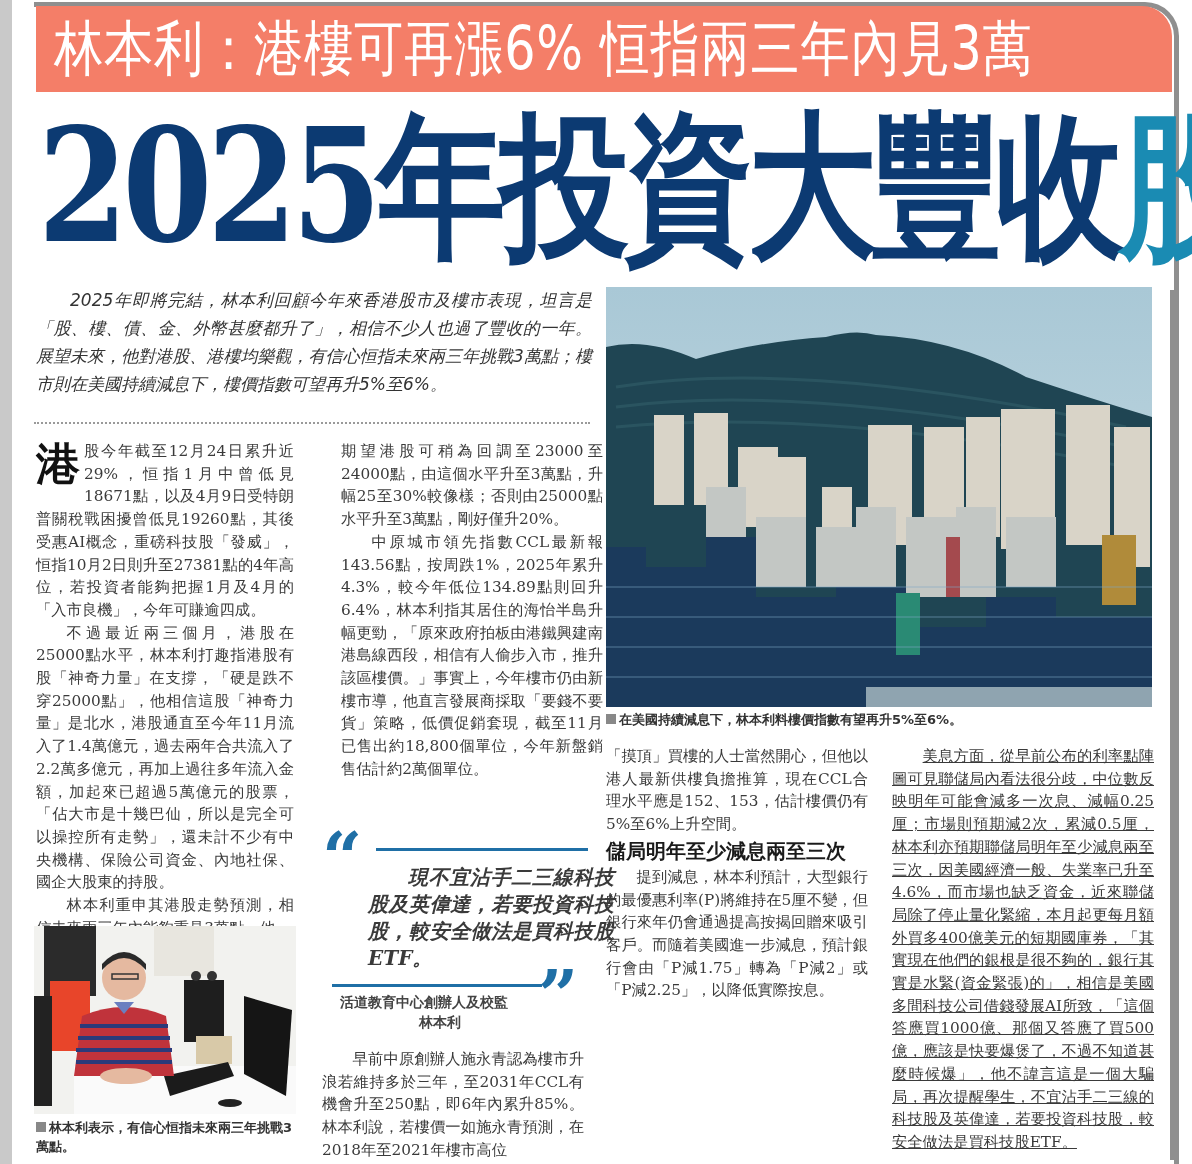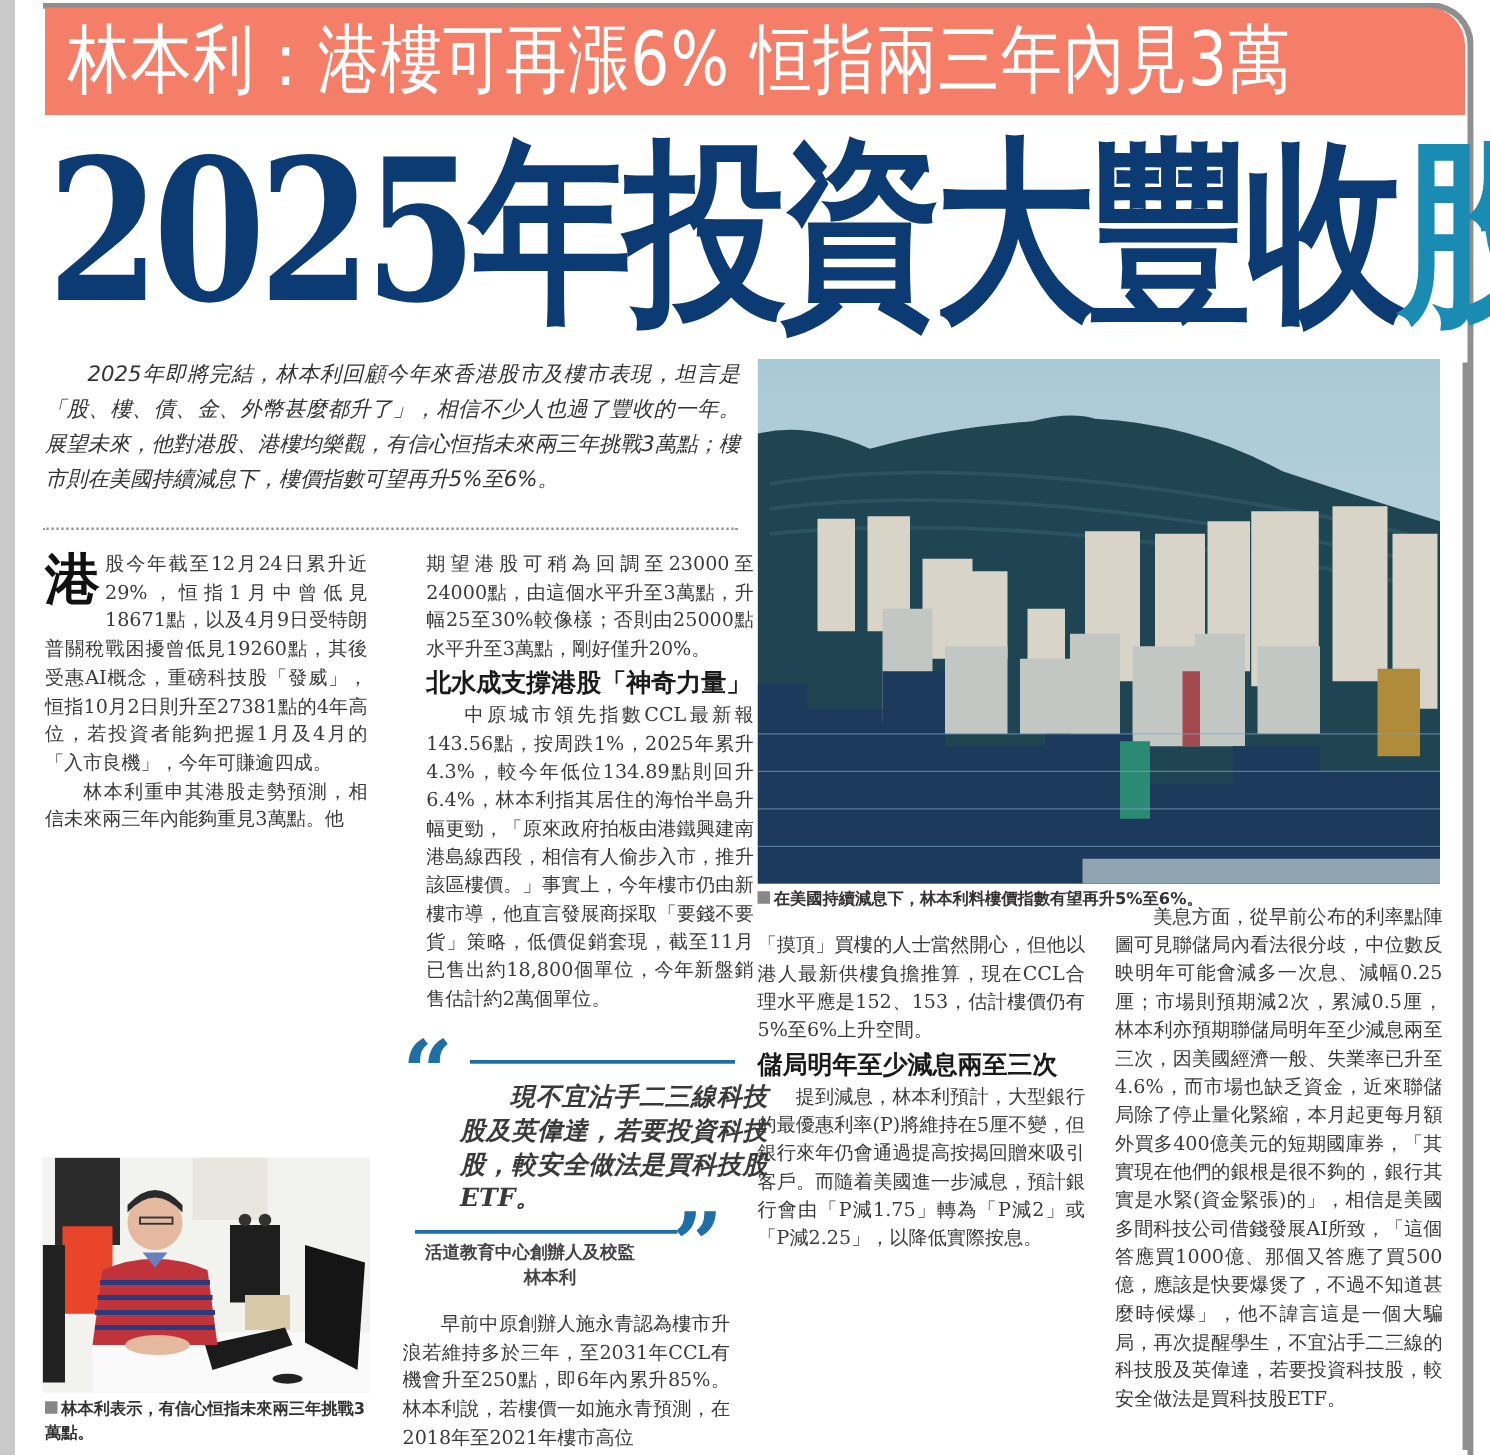--- a/index.html
+++ b/index.html
@@ -57,20 +57,21 @@
   <div class="kicker-text">林本利：港樓可再漲6%  恒指兩三年內見3萬</div>
 </div>
 
 <div class="headline"><span class="hl-a">2025年投資大豐收</span><span class="hl-b">股樓金債全線升</span></div>
 
 <div class="lead">2025年即將完結，林本利回顧今年來香港股市及樓市表現，坦言是「股、樓、債、金、外幣甚麼都升了」，相信不少人也過了豐收的一年。展望未來，他對港股、港樓均樂觀，有信心恒指未來兩三年挑戰3萬點；樓市則在美國持續減息下，樓價指數可望再升5%至6%。</div>
 <div class="dots"></div>
 
 <div class="col" style="left:36px; top:440px; width:258px;">
   <p class="noind"><span class="dropcap">港</span><span>股今年截至12月24日累升近29%，恒指1月中曾低見18671點，以及4月9日受特朗普關稅戰困擾曾低見19260點，其後受惠AI概念，重磅科技股「發威」，恒指10月2日則升至27381點的4年高位，若投資者能夠把握1月及4月的「入市良機」，今年可賺逾四成。</span></p>
+  <p>不過最近兩三個月，港股在25000點水平，林本利打趣指港股有股「神奇力量」在支撐，「硬是跌不穿25000點」，他相信這股「神奇力量」是北水，港股通直至今年11月流入了1.4萬億元，過去兩年合共流入了2.2萬多億元，再加上過往多年流入金額，加起來已超過5萬億元的股票，「佔大市是十幾巴仙，所以是完全可以操控所有走勢」，還未計不少有中央機構、保險公司資金、內地社保、國企大股東的持股。</p>
   <p>林本利重申其港股走勢預測，相信未來兩三年內能夠重見3萬點。他</p>
 </div>
 
 <div class="photo" style="left:34px; top:926px; width:262px; height:188px; background:#eef0ef;">
   <svg width="262" height="188" viewBox="0 0 262 188">
     <rect x="0" y="0" width="262" height="188" fill="#f2f2ef"></rect>
     <rect x="10" y="0" width="52" height="70" fill="#2b2b2b"></rect>
     <rect x="120" y="0" width="60" height="50" fill="#e8e6df"></rect>
     <rect x="16" y="55" width="40" height="70" fill="#e8452a"></rect>
     <rect x="0" y="70" width="18" height="110" fill="#222"></rect>
@@ -95,21 +96,20 @@
     <path d="M80 76 L90 88 L100 76" fill="#6a7fc0"></path>
     <ellipse cx="92" cy="150" rx="26" ry="8" fill="#e5b9a0"></ellipse>
   </svg>
 </div>
 <div class="caption" style="left:36px; top:1118px; width:262px;">
   <span class="sq"></span><span>林本利表示，有信心恒指未來兩三年挑戰3萬點。</span>
 </div>
 
 <div class="col" style="left:322px; top:440px; width:262px;margin-left:19px;">
   <p class="noind">期望港股可稍為回調至23000至24000點，由這個水平升至3萬點，升幅25至30%較像樣；否則由25000點水平升至3萬點，剛好僅升20%。</p>
-  <p class="subhead">北水成支撐港股「神奇力量」</p>
   <p>中原城市領先指數CCL最新報143.56點，按周跌1%，2025年累升4.3%，較今年低位134.89點則回升6.4%，林本利指其居住的海怡半島升幅更勁，「原來政府拍板由港鐵興建南港島線西段，相信有人偷步入市，推升該區樓價。」事實上，今年樓市仍由新樓市導，他直言發展商採取「要錢不要貨」策略，低價促銷套現，截至11月已售出約18,800個單位，今年新盤銷售估計約2萬個單位。</p>
 </div>
 
 <div class="quote">
   <div class="q-open">“</div>
   <div class="q-line-top"></div>
   <div class="q-text">現不宜沾手二三線科技股及英偉達，若要投資科技股，較安全做法是買科技股ETF。</div>
   <div class="q-line-bot"></div>
   <div class="q-close">”</div>
   <div class="q-attrib">
@@ -184,17 +184,17 @@
 <div class="caption" style="left:606px; top:710px; width:560px;">
   <span class="sq"></span><span>在美國持續減息下，林本利料樓價指數有望再升5%至6%。</span>
 </div>
 
 <div class="col" style="left:606px; top:745px; width:262px;">
   <p class="noind">「摸頂」買樓的人士當然開心，但他以港人最新供樓負擔推算，現在CCL合理水平應是152、153，估計樓價仍有5%至6%上升空間。</p>
   <p class="subhead">儲局明年至少減息兩至三次</p>
   <p>提到減息，林本利預計，大型銀行的最優惠利率(P)將維持在5厘不變，但銀行來年仍會通過提高按揭回贈來吸引客戶。而隨着美國進一步減息，預計銀行會由「P減1.75」轉為「P減2」或「P減2.25」，以降低實際按息。</p>
 </div>
 
-<div class="col" style="left:892px; top:722px; width:262px;">
+<div class="col" style="left:892px; top:745px; width:262px;text-decoration:underline;">
   <p>美息方面，從早前公布的利率點陣圖可見聯儲局內看法很分歧，中位數反映明年可能會減多一次息、減幅0.25厘；市場則預期減2次，累減0.5厘，林本利亦預期聯儲局明年至少減息兩至三次，因美國經濟一般、失業率已升至4.6%，而市場也缺乏資金，近來聯儲局除了停止量化緊縮，本月起更每月額外買多400億美元的短期國庫券，「其實現在他們的銀根是很不夠的，銀行其實是水緊(資金緊張)的」，相信是美國多間科技公司借錢發展AI所致，「這個答應買1000億、那個又答應了買500億，應該是快要爆煲了，不過不知道甚麼時候爆」，他不諱言這是一個大騙局，再次提醒學生，不宜沾手二三線的科技股及英偉達，若要投資科技股，較安全做法是買科技股ETF。</p>
 </div>
 
 <div class="right-bar"></div>
 
 </body></html>

